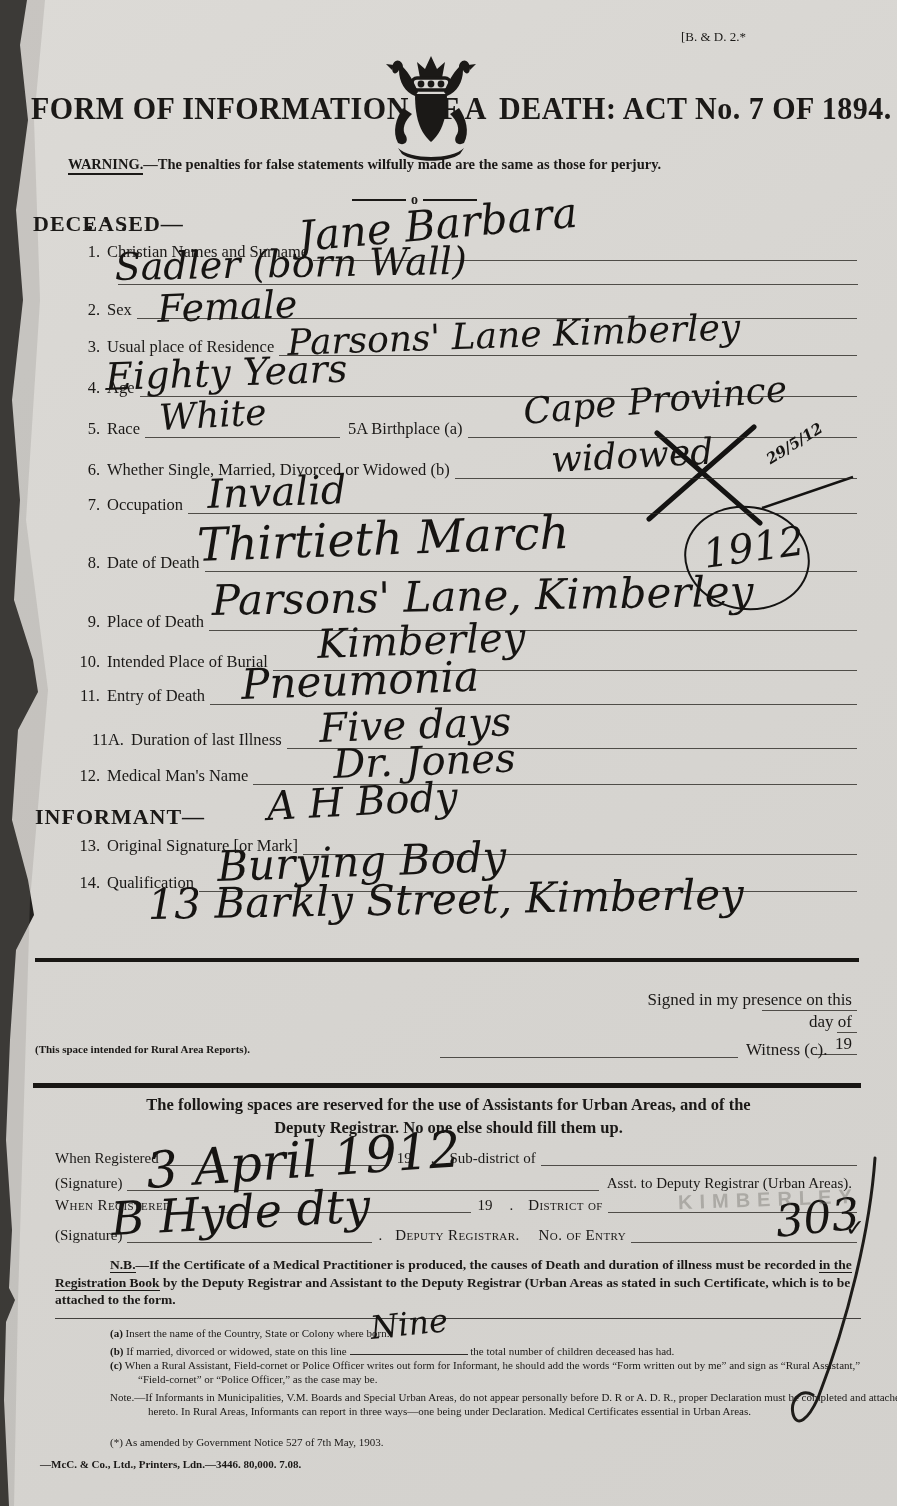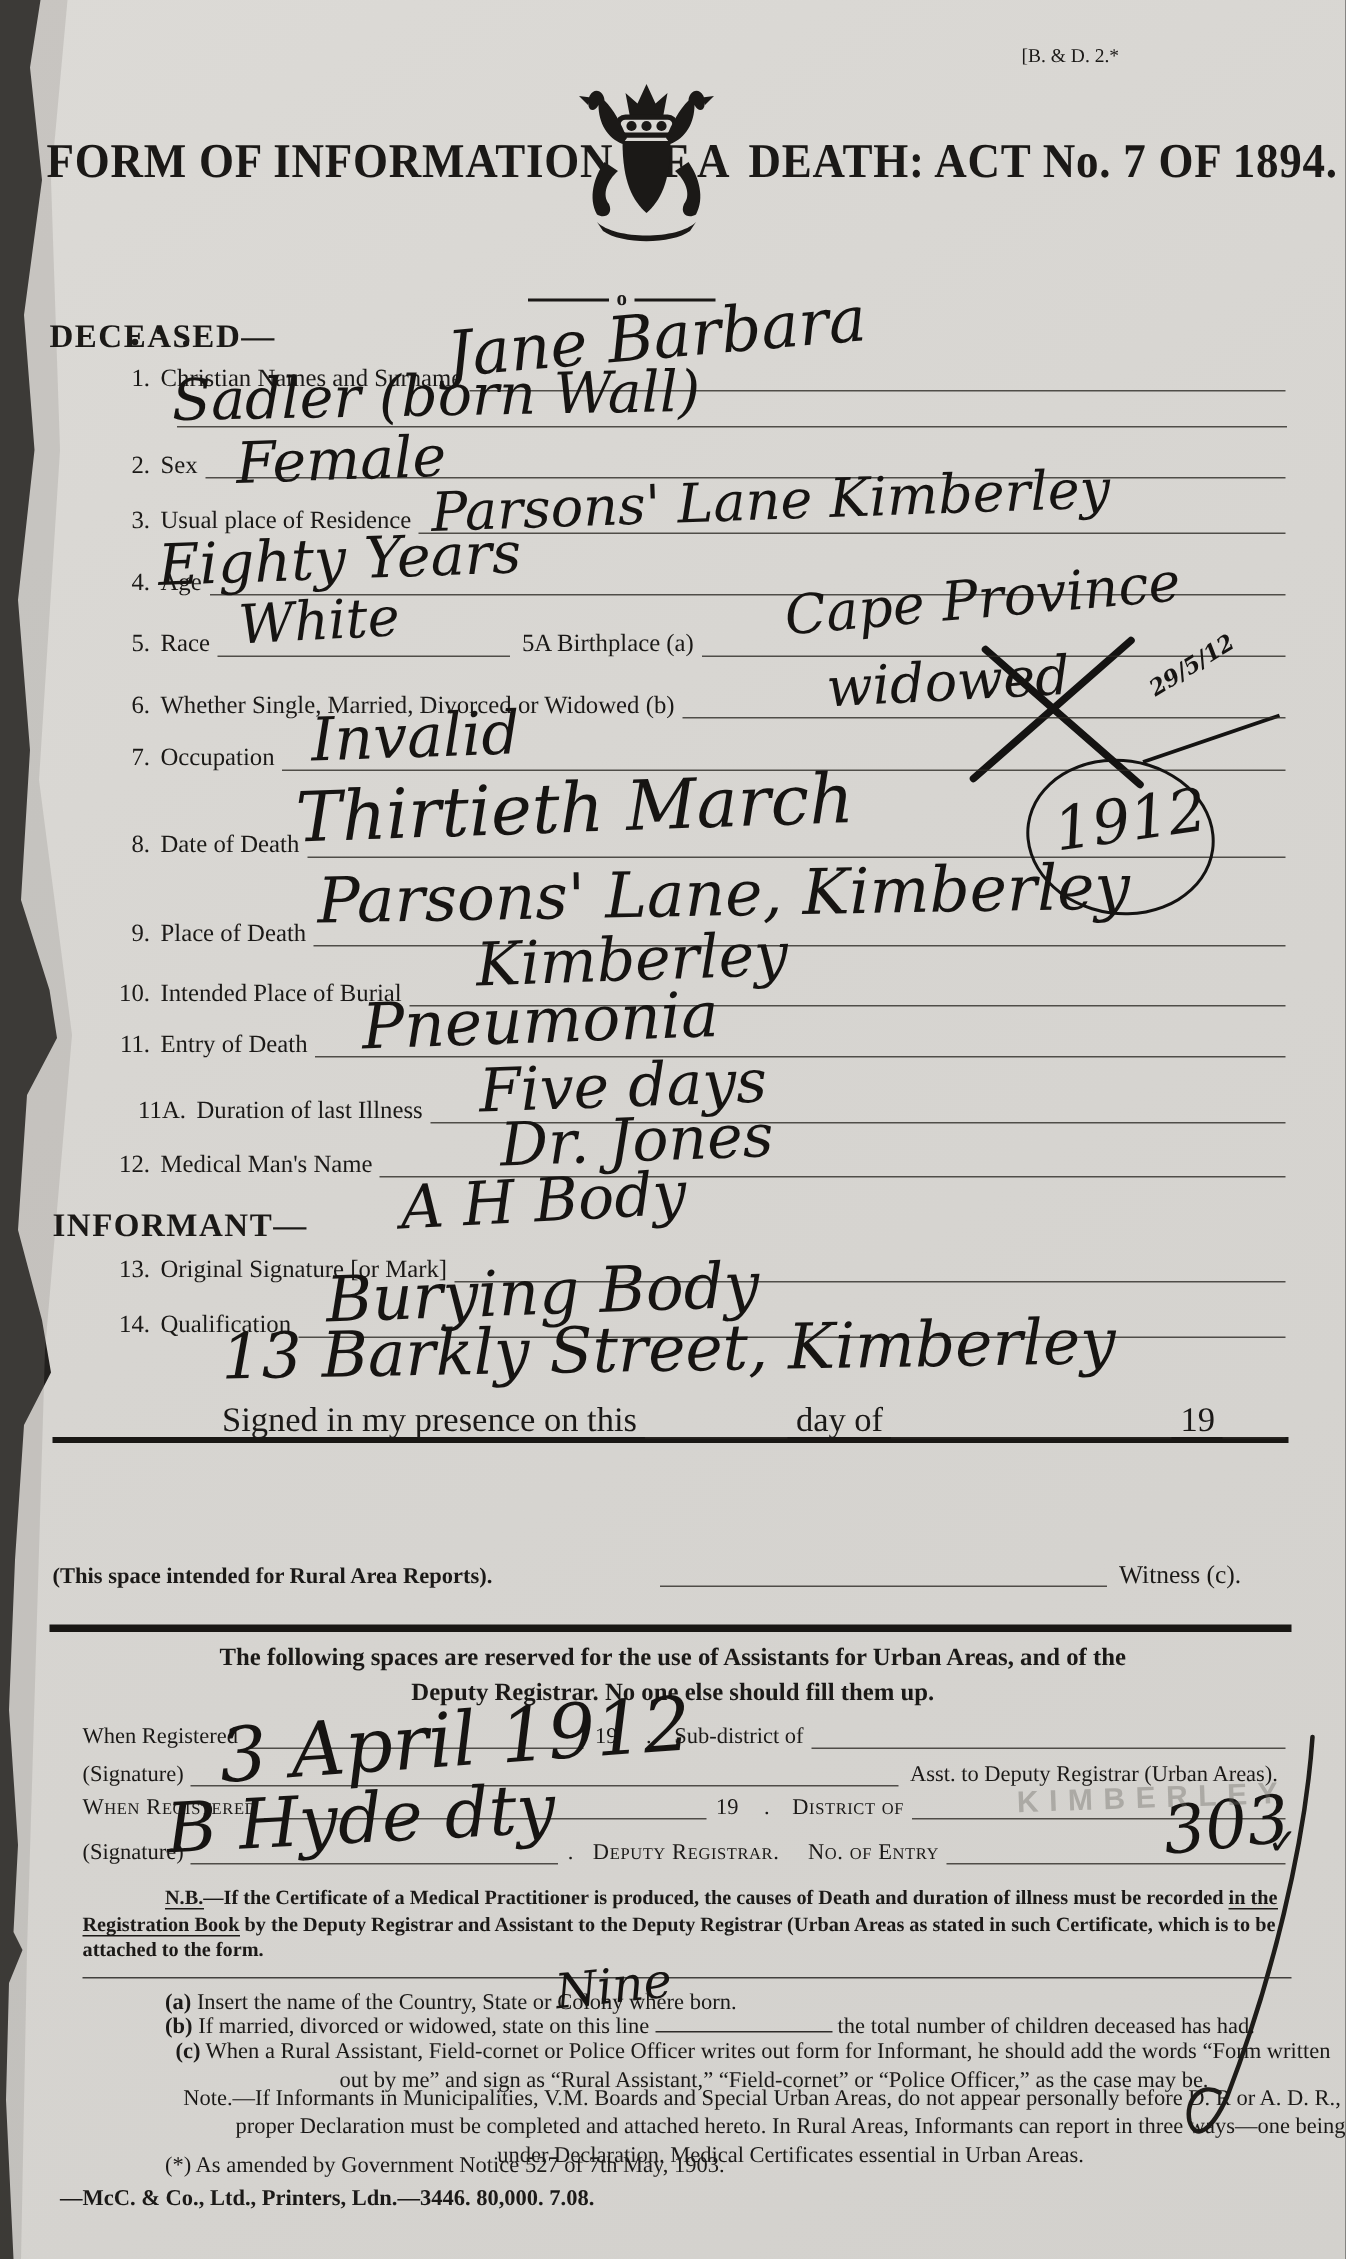--- a/index.html
+++ b/index.html
@@ -12,21 +12,21 @@
   .sc{font-variant:small-caps;letter-spacing:.4px;}
   .title{font-weight:bold;font-size:30px;letter-spacing:.5px;transform:scaleY(1.08);transform-origin:left top;}
   .heading{font-weight:bold;font-size:22px;letter-spacing:1px;}
   .row{position:absolute;left:62px;right:40px;height:22px;display:flex;align-items:flex-end;font-size:16.5px;}
   .row .no{flex:none;width:38px;text-align:right;padding-right:7px;}
   .row .lbl{flex:none;padding-right:5px;}
   .rule{flex:1;border-bottom:1.2px solid rgba(45,42,38,.8);margin-bottom:1px;min-width:20px;}
   .rule.fx{flex:none;}
   .hw{position:absolute;font-family:"DejaVu Serif",serif;font-style:italic;color:#161412;
       line-height:1;white-space:nowrap;transform-origin:left bottom;}
-  .smalltxt{font-size:15px;text-align:center;}
+  .smalltxt{font-size:11px;}
   .para{position:absolute;white-space:normal;line-height:1.35;}
   .thickrule{position:absolute;background:#191714;}
   .blank{display:inline-block;width:118px;border-bottom:1px solid #2e2b28;height:11px;}
   .ellipse{position:absolute;border:2.5px solid #141312;border-radius:50%;}
   .stamp{position:absolute;font-family:"Liberation Sans",sans-serif;font-weight:bold;
          color:rgba(105,103,98,.38);letter-spacing:7px;font-size:20px;transform:rotate(-2deg);}
   svg{display:block;}
   .marks{position:absolute;left:0;top:0;pointer-events:none;}
 </style>
 </head>
@@ -64,20 +64,23 @@
       <path d="M47,46 C37,42 31,32 31,20 C28,26 22,24 25,14 C29,7 35,12 35,17 C41,23 46,32 50,42 Z"></path>
       <path d="M35,58 C28,68 24,82 30,93 C35,96 41,93 38,86 C33,80 37,70 44,64 Z"></path>
       <path d="M79,46 C89,42 95,32 95,20 C98,26 104,24 101,14 C97,7 91,12 91,17 C85,23 80,32 76,42 Z"></path>
       <path d="M91,58 C98,68 102,82 96,93 C91,96 85,93 88,86 C93,80 89,70 82,64 Z"></path>
       <path d="M30,98 C42,110 84,110 96,98 L92,104 C80,113 46,113 34,104 Z"></path>
       <path d="M24,20 L18,14 L26,15 Z"></path>
         <path d="M102,20 L108,14 L100,15 Z"></path>
     </g>
   </svg>
 
+  <div class="print b" style="left:68px;top:156px;font-size:14.5px;">
+    <span style="border-bottom:2px solid #1b1917;padding-bottom:1px;">WARNING.</span><span>—The penalties for false statements wilfully made are the same as those for perjury.</span>
+  </div>
 
   <div class="print" style="left:352px;top:192px;width:125px;display:flex;align-items:center;gap:5px;">
     <span style="flex:1;border-bottom:2px solid #1b1917;"></span>
     <span class="b" style="font-size:14px;">o</span>
     <span style="flex:1;border-bottom:2px solid #1b1917;"></span>
   </div>
 
   <div class="print heading" style="left:33px;top:211px;">DECEASED—</div>
 
   <div class="row" style="top:240px;">
@@ -171,21 +174,21 @@
 
   <div class="row" style="top:871px;">
     <span class="no">14.</span>
     <span class="lbl">Qualification</span>
     <span class="rule"></span>
   </div>
 
 
   <div class="thickrule" style="left:35px;top:958px;width:824px;height:4px;"></div>
 
-  <div class="row" style="top:938px;left:148px;font-size:23px;">
+  <div class="row" style="top:990px;left:148px;font-size:17px;flex-direction:column;">
     <span class="lbl">Signed in my presence on this</span>
     <span class="rule fx" style="width:95px;"></span>
     <span class="lbl" style="padding-left:6px;">day of</span>
     <span class="rule"></span>
     <span class="lbl" style="padding-left:6px;">19</span>
     <span class="rule fx" style="width:42px;"></span>
   </div>
 
   <div class="print b smalltxt" style="left:35px;top:1043px;">(This space intended for Rural Area Reports).</div>
   <div class="print" style="left:440px;top:1056px;width:298px;border-bottom:1.2px solid rgba(45,42,38,.8);height:1px;"></div>

